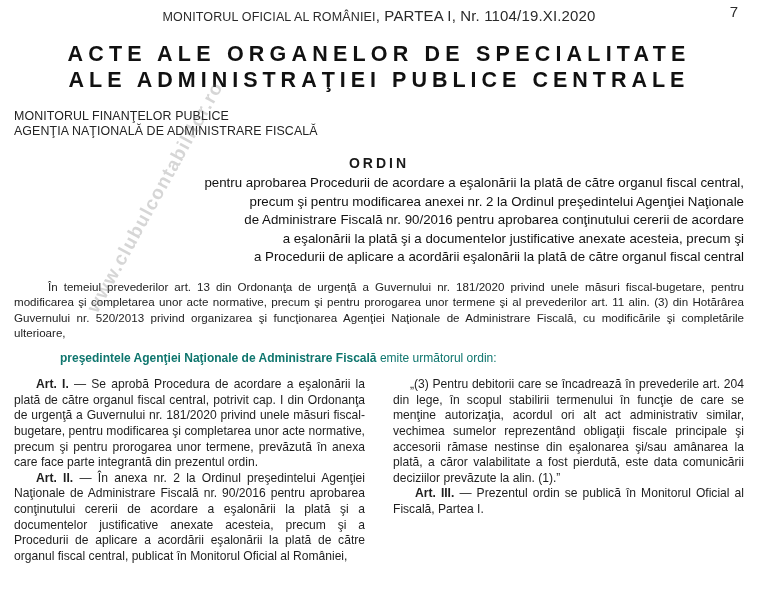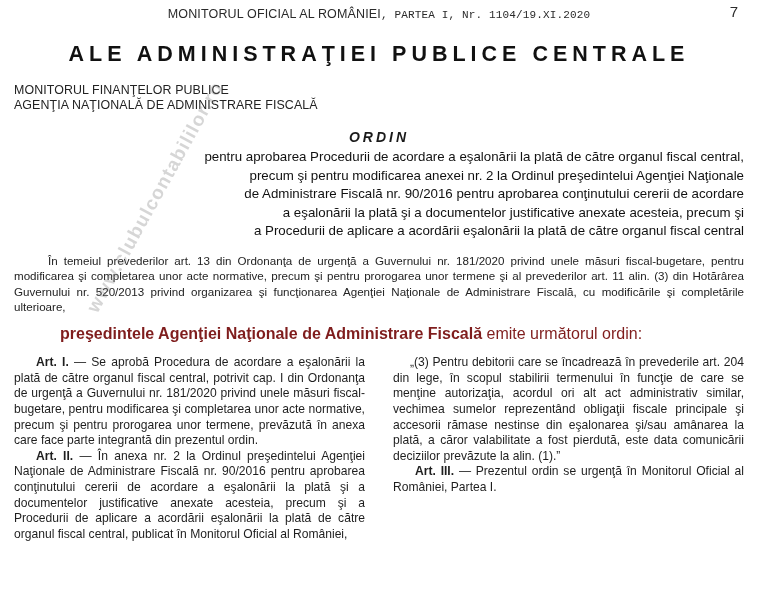--- a/index.html
+++ b/index.html
@@ -27,22 +27,21 @@
     margin-top: 7px;
   }
   .running-head-title {
     text-align: center;
     font-size: 12.5px;
     letter-spacing: 0.15px;
     color: #2a2a2a;
     white-space: nowrap;
   }
   .running-head-title .small-caps {
-    font-size: 11px;
-    font-family: Liberation Mono, monospace;
+    font-size: 15px;
   }
   .page-number {
     position: absolute;
     right: 6px;
     top: -4px;
     font-size: 15px;
     color: #2b2b2b;
   }
 
   
@@ -67,21 +66,20 @@
     color: #232323;
   }
 
   
   .ordin-word {
     text-align: center;
     font-weight: bold;
     font-size: 14px;
     letter-spacing: 3px;
     margin-top: 17px;
-    font-style: italic;
   }
   .ordin-title {
     text-align: right;
     font-weight: normal;
     font-size: 13.3px;
     line-height: 18.6px;
     margin-top: 3px;
     color: #111;
   }
   .ordin-title div { white-space: nowrap; }
@@ -93,23 +91,23 @@
     line-height: 15.3px;
     text-align: justify;
     color: #232323;
   }
   .preamble p { margin: 0; }
   .preamble p.indent { text-indent: 34px; }
   .preamble .spaced { margin-top: 6px; }
 
   .emite {
     margin-top: 11px;
-    font-size: 16px;
+    font-size: 12px;
     text-indent: 46px;
-    color: #7f1d1d;
+    color: #0f766e;
   }
   .emite b { font-weight: bold; }
 
   
   .columns {
     display: flex;
     margin-top: 12px;
     gap: 28px;
   }
   .col {
@@ -147,20 +145,21 @@
 <div class="page">
 
   <div class="watermark">www.clubulcontabililor.ro</div>
 
   <div class="running-head">
     <div class="running-head-title"><span>MONITORUL OFICIAL AL ROMÂNIEI</span><span class="small-caps">, PARTEA I, Nr. 1104/19.XI.2020</span></div>
     <div class="page-number">7</div>
   </div>
 
   <div class="banner">
+    <div class="ln1">ACTE ALE ORGANELOR DE SPECIALITATE</div>
     <div class="ln2">ALE ADMINISTRAŢIEI PUBLICE CENTRALE</div>
   </div>
 
   <div class="authority">
     <div>MONITORUL FINANŢELOR PUBLICE</div>
     <div>AGENŢIA NAŢIONALĂ DE ADMINISTRARE FISCALĂ</div>
   </div>
 
   <div class="ordin-word">ORDIN</div>
 
@@ -180,18 +179,18 @@
 
   <div class="columns">
 
     <div class="col">
       <p><span class="art-label">Art. I.</span><span> — Se aprobă Procedura de acordare a eşalonării la plată de către organul fiscal central, potrivit cap. I din Ordonanţa de urgenţă a Guvernului nr. 181/2020 privind unele măsuri fiscal-bugetare, pentru modificarea şi completarea unor acte normative, precum şi pentru prorogarea unor termene, prevăzută în anexa care face parte integrantă din prezentul ordin.</span></p>
       <p><span class="art-label">Art. II.</span><span> — În anexa nr. 2 la Ordinul preşedintelui Agenţiei Naţionale de Administrare Fiscală nr. 90/2016 pentru aprobarea conţinutului cererii de acordare a eşalonării la plată şi a documentelor justificative anexate acesteia, precum şi a Procedurii de aplicare a acordării eşalonării la plată de către organul fiscal central, publicat în Monitorul Oficial al României,</span></p>
     </div>
 
     <div class="col">
       <p class="quote">„(3) Pentru debitorii care se încadrează în prevederile art. 204 din lege, în scopul stabilirii termenului în funcţie de care se menţine autorizaţia, acordul ori alt act administrativ similar, vechimea sumelor reprezentând obligaţii fiscale principale şi accesorii rămase nestinse din eşalonarea şi/sau amânarea la plată, a căror valabilitate a fost pierdută, este data comunicării deciziilor prevăzute la alin. (1).”</p>
-      <p><span class="art-label">Art. III.</span><span> — Prezentul ordin se urgenţă în Monitorul Oficial al României, Partea I.</span></p>
+      <p><span class="art-label">Art. III.</span><span> — Prezentul ordin se publică în Monitorul Oficial al Fiscală, Partea I.</span></p>
     </div>
 
   </div>
 
 </div>
 
 </body></html>

